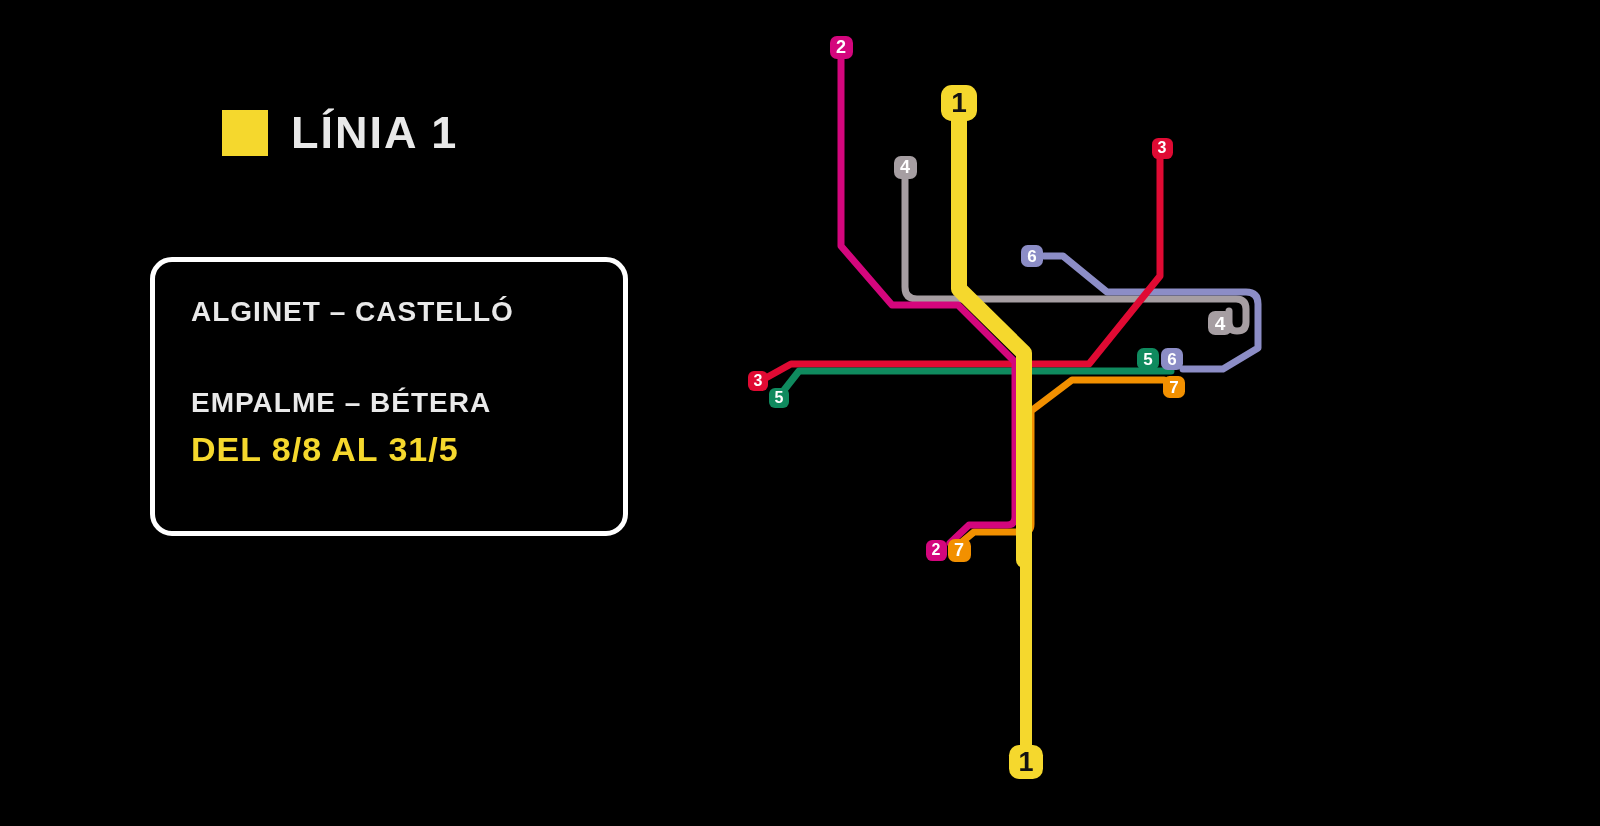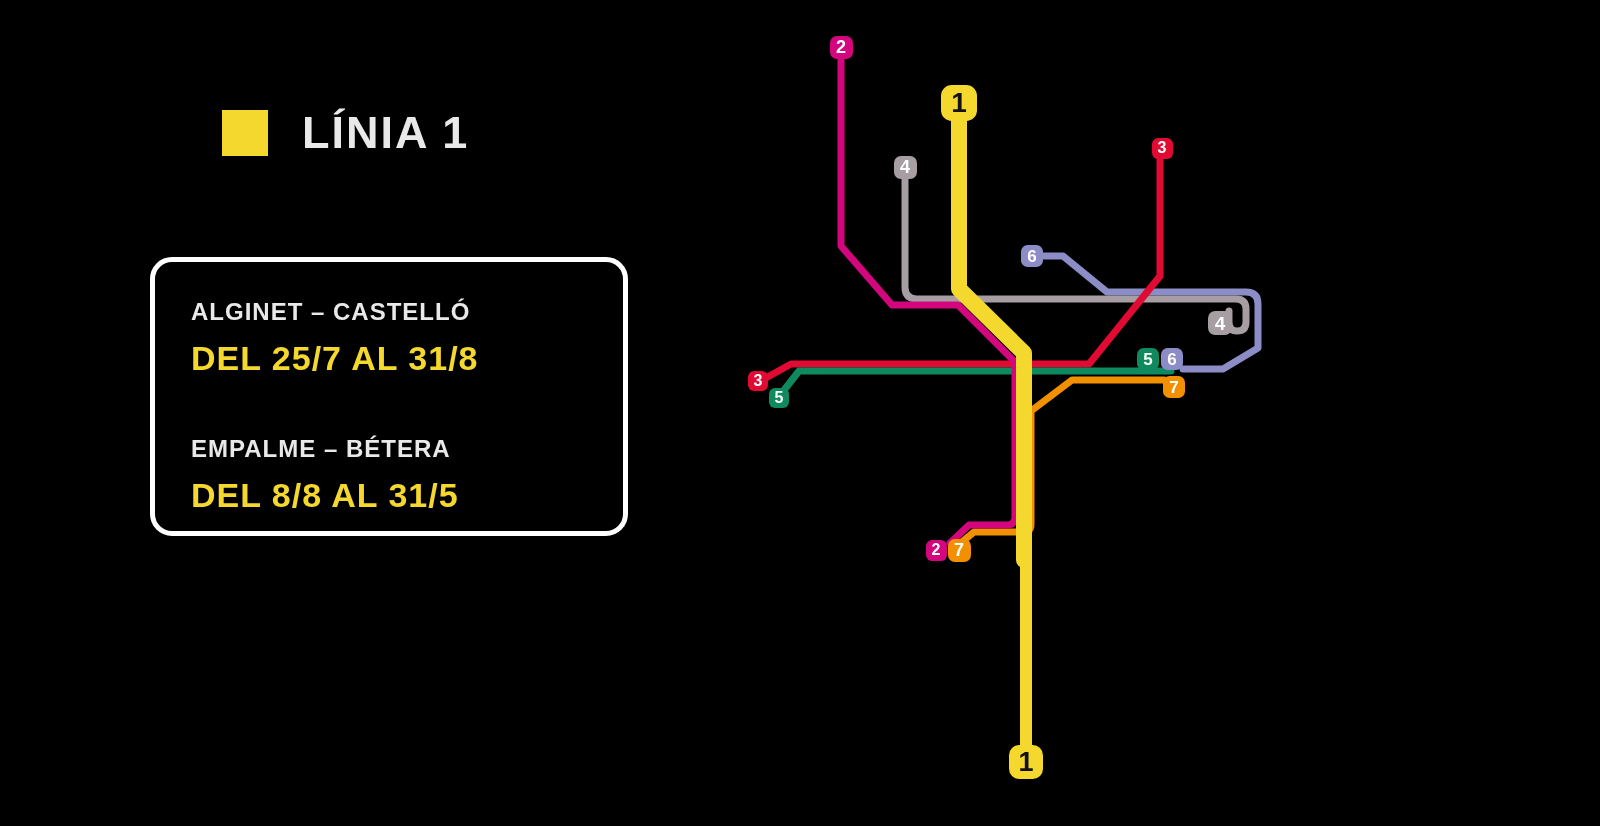--- a/index.html
+++ b/index.html
@@ -1,31 +1,31 @@
 <!DOCTYPE html>
 <html><head>
 <meta charset="utf-8">
 <style>
   html,body{margin:0;padding:0;background:#000;}
   .stage{
     position:relative;width:1600px;height:826px;background:#000;
     overflow:hidden;font-family:"Liberation Sans",sans-serif;
   }
   
-  .legend{position:absolute;left:222px;top:110px;display:flex;align-items:center;gap:34px;}
+  .legend{position:absolute;left:222px;top:110px;display:flex;align-items:center;gap:23px;}
   .legend-swatch{width:46px;height:46px;}
   .legend-label{font-size:45px;font-weight:bold;letter-spacing:2px;line-height:46px;}
   
   .info-box{
     position:absolute;left:150px;top:257px;width:478px;height:279px;
     border:5px solid #fff;border-radius:22px;box-sizing:border-box;
     padding:27px 16px 0 36px;
   }
   .route-section{margin:0 0 45px 0;}
-  .route-name{font-size:24px;font-weight:bold;letter-spacing:1px;line-height:46px;margin:0;white-space:nowrap;}
+  .route-name{font-size:28px;font-weight:bold;letter-spacing:1px;line-height:46px;margin:0;white-space:nowrap;}
   .route-dates{font-size:34px;font-weight:bold;letter-spacing:1px;line-height:46px;margin:0;white-space:nowrap;}
   
   .map-svg{position:absolute;left:0;top:0;width:1600px;height:826px;}
   .badge-layer{position:absolute;left:0;top:0;width:1600px;height:826px;pointer-events:none;}
   .line-badge{
     position:absolute;display:flex;align-items:center;justify-content:center;
     font-weight:bold;border-radius:30%;line-height:1;
   }
 </style>
 </head>
@@ -61,21 +61,20 @@
     </div>
 
   <div class="legend">
     <div class="legend-swatch" style="background: rgb(245, 216, 45);"></div>
     <div class="legend-label" style="color: rgb(233, 233, 233);">LÍNIA 1</div>
   </div>
 
   <div class="info-box">
     <div class="route-section">
       <p class="route-name" style="color: rgb(233, 233, 233);">ALGINET – CASTELLÓ</p>
-      <p class="route-dates" style="color: rgb(245, 216, 45);">DEL 25/7 AL 31/8</p>
     </div>
     <div class="route-section">
       <p class="route-name" style="color: rgb(233, 233, 233); margin-top: 12px;">EMPALME – BÉTERA</p>
       <p class="route-dates" style="color: rgb(245, 216, 45);">DEL 8/8 AL 31/5</p>
     </div>
   </div>
 
 </div>
 
 </body></html>

